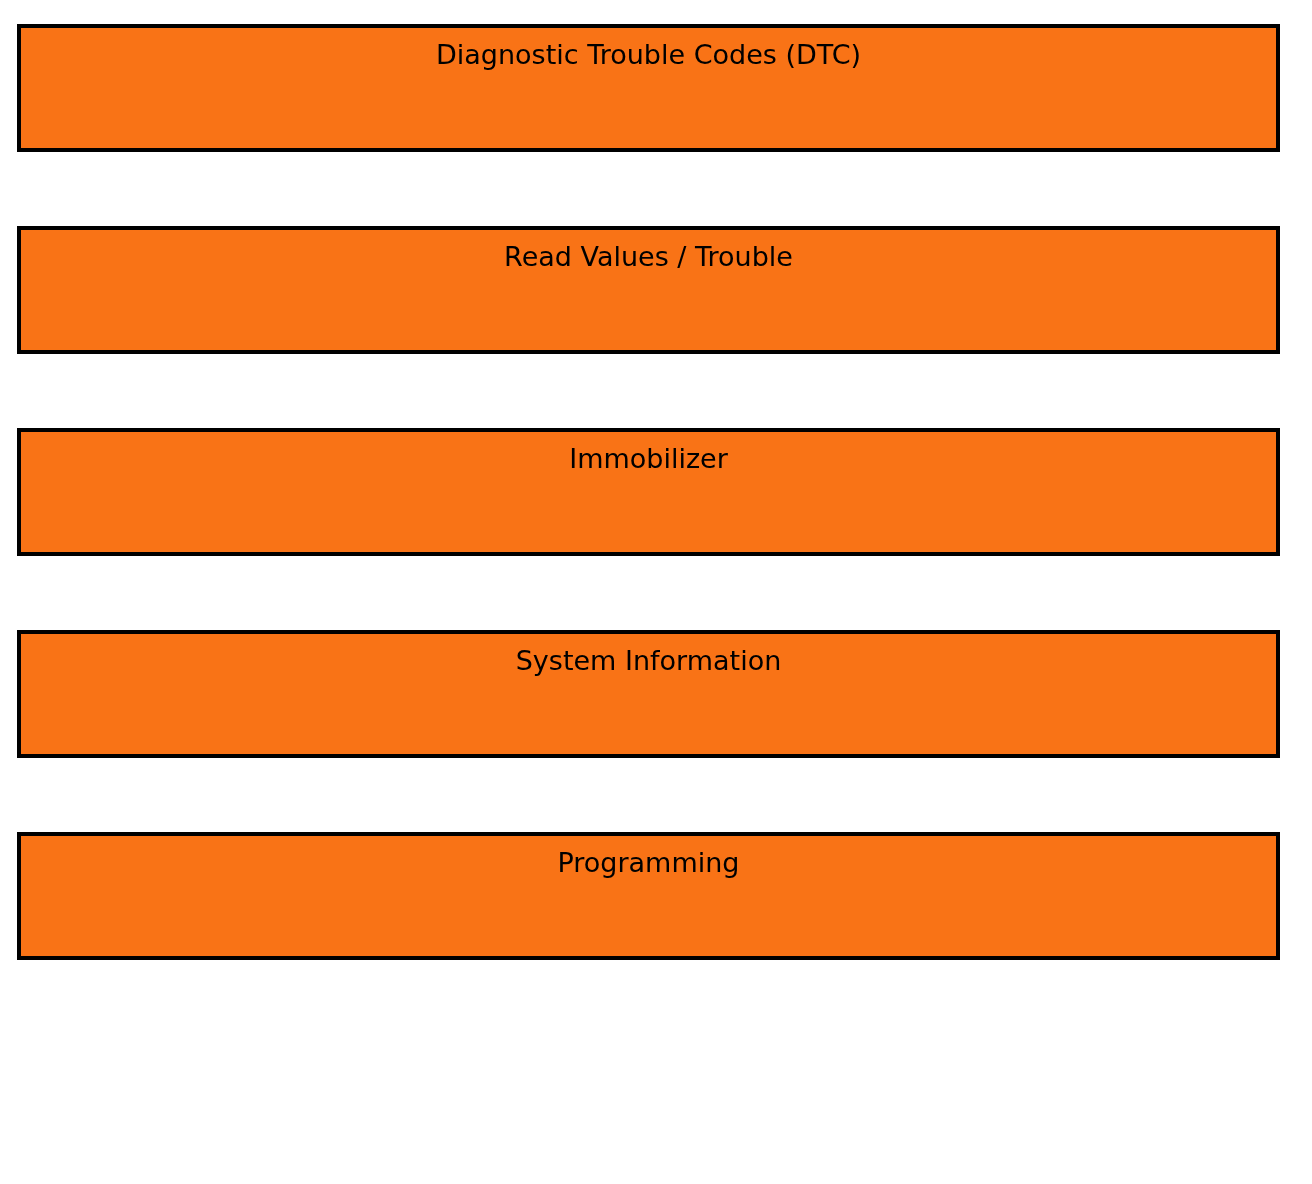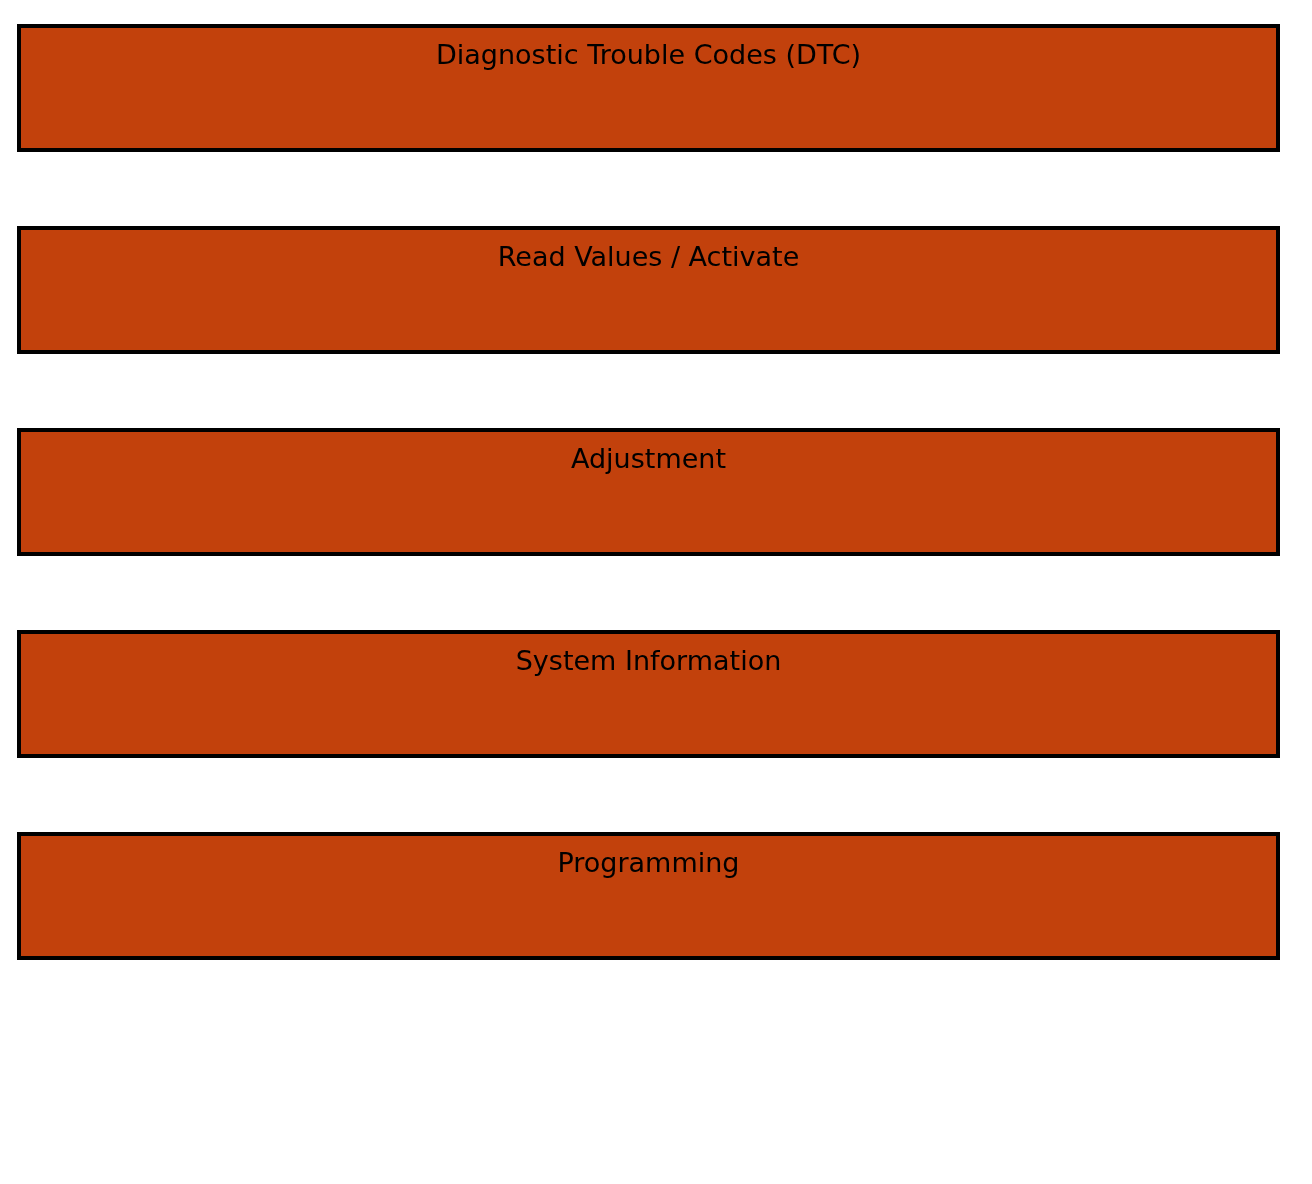--- a/index.html
+++ b/index.html
@@ -17,21 +17,21 @@
     position: absolute;
     top: 24px;
     left: 17px;
     width: 1263px;
     display: flex;
     flex-direction: column;
     gap: 74px;
   }
   .menu-button {
     height: 128px;
-    background: #c2410c;
+    background: #f97316;
     border: 4px solid #000000;
     display: block;
     text-align: center;
     padding-top: 11px;
     cursor: pointer;
   }
   .menu-button .label {
     display: inline-block;
     font-size: 27px;
     line-height: 1.2;
@@ -43,27 +43,27 @@
 </head>
 <body>
 
 <div class="menu">
 
   <div class="menu-button">
     <span class="label">Diagnostic Trouble Codes (DTC)</span>
   </div>
 
   <div class="menu-button">
-    <span class="label">Read Values / Activate</span>
+    <span class="label">Read Values / Trouble</span>
   </div>
 
+  <div class="menu-button">
+    <span class="label">Immobilizer</span>
+  </div>
 
-  <div class="menu-button">
-    <span class="label">Adjustment</span>
-  </div>
 
   <div class="menu-button">
     <span class="label">System Information</span>
   </div>
 
   <div class="menu-button">
     <span class="label">Programming</span>
   </div>
 
 </div>

